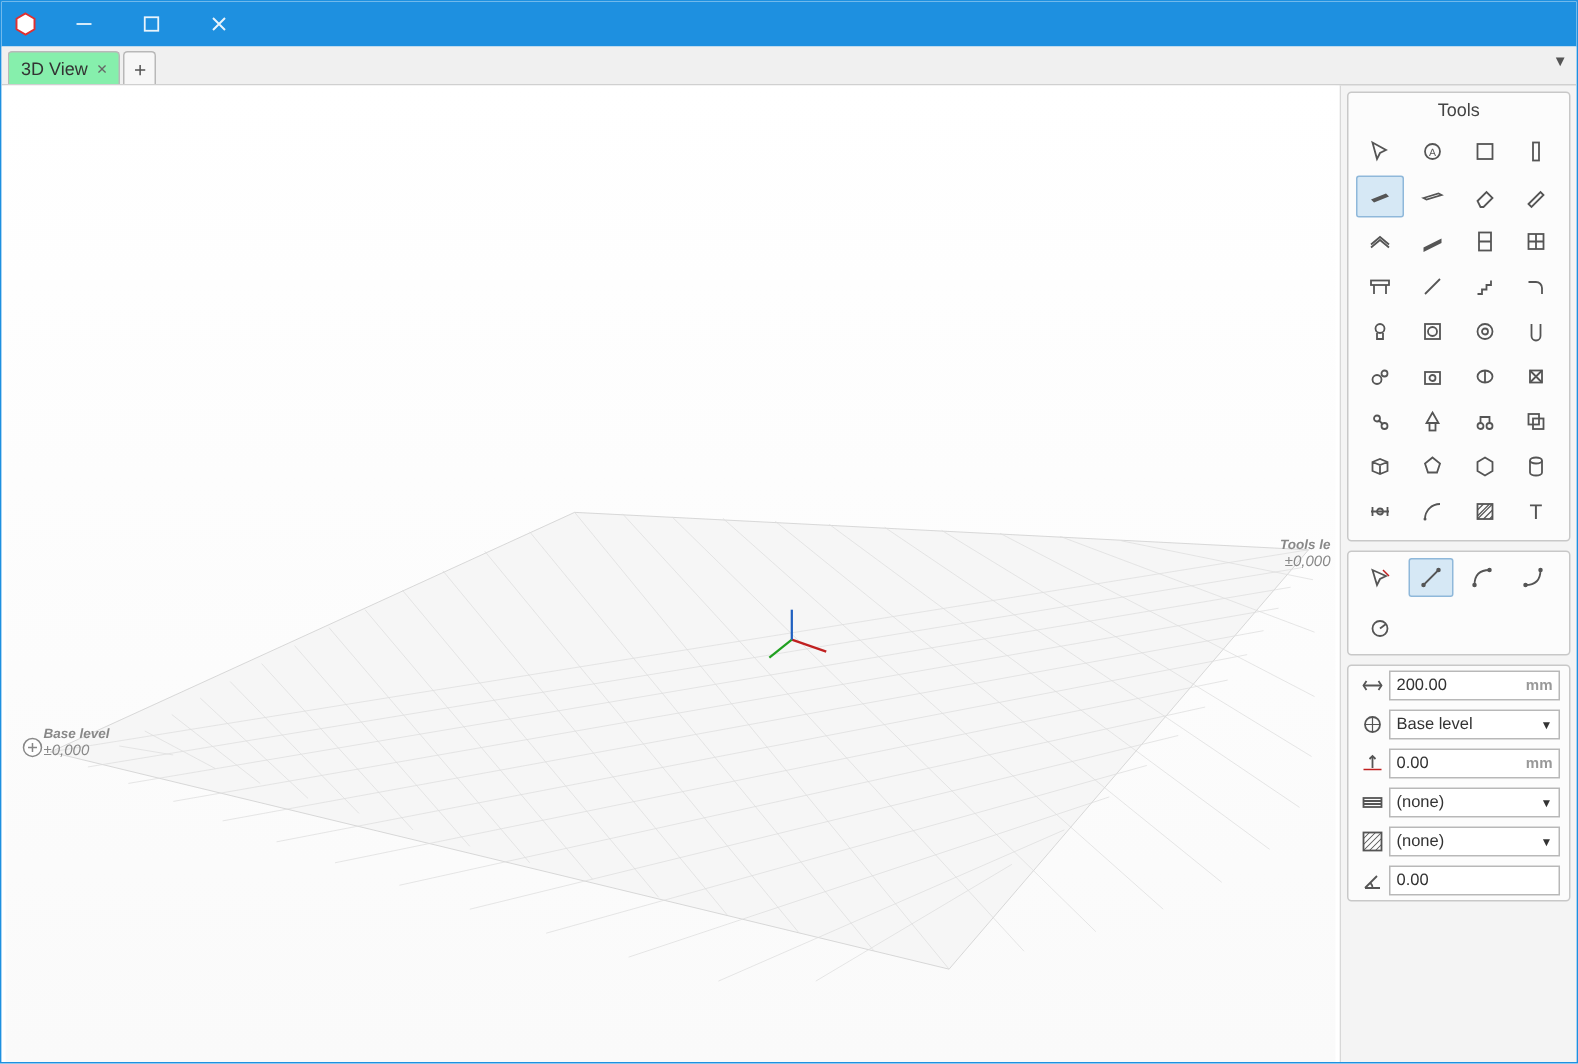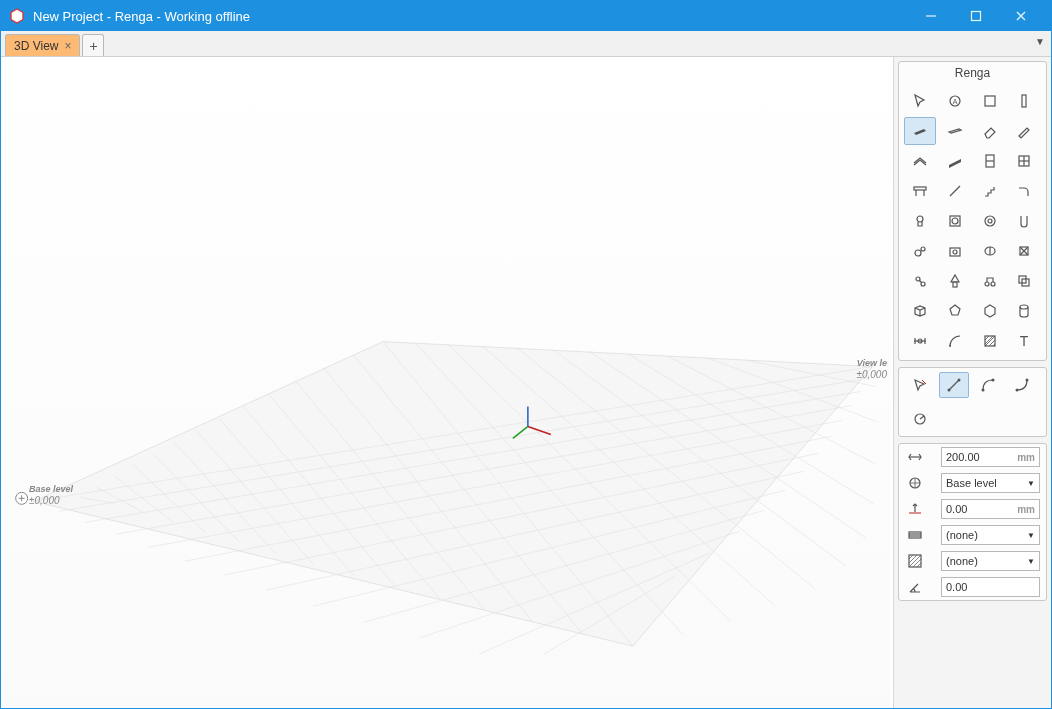--- a/index.html
+++ b/index.html
@@ -3,21 +3,21 @@
 <meta charset="utf-8">
 <style>
 * { box-sizing: border-box; margin: 0; padding: 0; font-family: "Segoe UI", Tahoma, sans-serif; }
 body { width: 1052px; height: 709px; overflow: hidden; background: #fff; border: 1px solid #1e90e0; }
 .titlebar { height: 30px; background: #1e90e0; color: #fff; display: flex; align-items: center; padding: 0 8px; font-size: 13px; }
 .titlebar .logo { width: 16px; height: 16px; margin-right: 8px; display:flex; align-items:center; justify-content:center; }
 .titlebar .title { flex: 1; }
 .titlebar .win-btn { width: 45px; height: 30px; display:flex; align-items:center; justify-content:center; opacity: 0.9; cursor:pointer; }
 
 .tabbar { height: 26px; background: #f0f0f0; border-bottom: 1px solid #d0d0d0; display:flex; align-items:flex-end; padding-left: 4px; position:relative; }
-.tab { height: 22px; background: #fdba74; border: 1px solid #b8b8b8; border-bottom: none; border-radius: 3px 3px 0 0; padding: 0 8px; display:flex; align-items:center; font-size: 12px; color:#333; gap:6px; }
+.tab { height: 22px; background: #86efac; border: 1px solid #b8b8b8; border-bottom: none; border-radius: 3px 3px 0 0; padding: 0 8px; display:flex; align-items:center; font-size: 12px; color:#333; gap:6px; }
 .tab .close { font-size: 12px; color:#666; cursor:pointer; }
 .tab-add { width: 22px; height: 22px; margin-left: 2px; border: 1px solid #b8b8b8; border-bottom:none; border-radius: 3px 3px 0 0; background:#f7f7f7; display:flex; align-items:center; justify-content:center; font-size:14px; color:#555; cursor:pointer;}
 .tabbar .chev { position:absolute; right:6px; top:5px; color:#555; font-size:10px; }
 
 .workspace { display:flex; height: calc(709px - 30px - 26px - 2px); }
 .canvas-wrap { flex:1; position:relative; background:#fff; overflow:hidden; }
 
 .main-toolbar { position:absolute; top:6px; left:50%; transform:translateX(-50%); display:flex; gap:6px; }
 .tb-group { background:#fcfcfc; border:1px solid #c8c8c8; border-radius:3px; height:32px; display:flex; align-items:center; padding:0 4px; gap:2px; }
 .tb-btn { width:26px; height:26px; border-radius:2px; display:flex; align-items:center; justify-content:center; color:#555; cursor:pointer; }
@@ -34,42 +34,41 @@
 .panel { background:#fcfcfc; border:1px solid #c8c8c8; border-radius:3px; }
 .panel-title { text-align:center; font-size:12px; color:#444; padding:4px 0; }
 .tool-grid { display:grid; grid-template-columns: repeat(4, 1fr); gap:2px; padding:3px 5px 5px; }
 .tool-cell { width:32px; height:28px; border:1px solid transparent; border-radius:2px; display:flex; align-items:center; justify-content:center; color:#555; cursor:pointer; }
 .tool-cell.active { background:#d6e8f5; border-color:#8fb8da; }
 
 .mode-row { display:flex; gap:4px; padding:4px 6px; }
 .mode-cell { width:30px; height:26px; border:1px solid transparent; border-radius:2px; display:flex; align-items:center; justify-content:center; color:#555; cursor:pointer; }
 .mode-cell.active { background:#d6e8f5; border-color:#8fb8da; }
 
-.param-row { display:flex; align-items:center; gap:16px; padding:3px 6px; }
+.param-row { display:flex; align-items:center; gap:1px; padding:3px 6px; }
 .param-icon { width:20px; height:20px; display:flex; align-items:center; justify-content:center; color:#555; flex-shrink:0; }
 .param-input { flex:1; height:20px; border:1px solid #b8b8b8; background:#fff; font-size:11px; padding:0 4px; color:#333; display:flex; align-items:center; justify-content:space-between; }
 .param-input .unit { color:#999; font-size:10px;font-weight:bold; }
 .param-select { flex:1; height:20px; border:1px solid #b8b8b8; background:#fff; font-size:11px; padding:0 4px; color:#333; display:flex; align-items:center; justify-content:space-between; cursor:pointer; }
 .param-select .arrow { font-size:8px; color:#333; }
 
 svg.ico { width:18px; height:18px; }
 svg.ico16 { width:16px; height:16px; }
 .stroke { fill:none; stroke:#555; stroke-width:1.2; }
 .fillg { fill:#555; }
 </style>
 </head>
 <body>
 
 <div class="titlebar">
   <span class="logo">
     <svg viewBox="0 0 16 16">
         <path d="M8 1l6 3.5v7L8 15l-6-3.5v-7z" fill="#fff" stroke="#e03030" stroke-width="1.3"></path>
       </svg>
   </span>
-  <span class="title">New Project - Renga - Working offline</span>
   <div class="win-btn">
       <svg width="12" height="12">
         <line x1="1" y1="6" x2="11" y2="6" stroke="#fff" stroke-width="1.2"></line>
       </svg>
     </div>
   <div class="win-btn">
       <svg width="12" height="12">
         <rect x="1.5" y="1.5" width="9" height="9" fill="none" stroke="#fff" stroke-width="1.2"></rect>
       </svg>
     </div>
@@ -257,30 +256,30 @@
 
         <g transform="translate(18,442)">
           <circle r="6" fill="#fff" stroke="#888"></circle>
             <path d="M-3 0h6M0 -3v6" stroke="#888"></path>
         </g>
       </svg>
       <div class="label3d" style="left:28px; top:428px;">
         <span>Base level</span><br><span class="sub">±0,000</span>
       </div>
       <div class="label3d" style="right:6px; top:302px; text-align:right;">
-        <span>View le</span><br><span class="sub">±0,000</span>
+        <span>Tools le</span><br><span class="sub">±0,000</span>
       </div>
     </div>
 
   </div>
 
   <div class="right-pane">
 
     <div class="panel">
-      <div class="panel-title">Renga</div>
+      <div class="panel-title">Tools</div>
       <div class="tool-grid">
         <div class="tool-cell">
             <svg class="ico16" viewBox="0 0 16 16">
               <path d="M3 2l3 11 2-4 4-2z" class="stroke"></path>
             </svg>
           </div>
         <div class="tool-cell">
             <svg class="ico16" viewBox="0 0 16 16">
               <circle cx="8" cy="8" r="5" class="stroke"></circle>
               <text x="8" y="11" font-size="7" text-anchor="middle" fill="#555">A</text>

